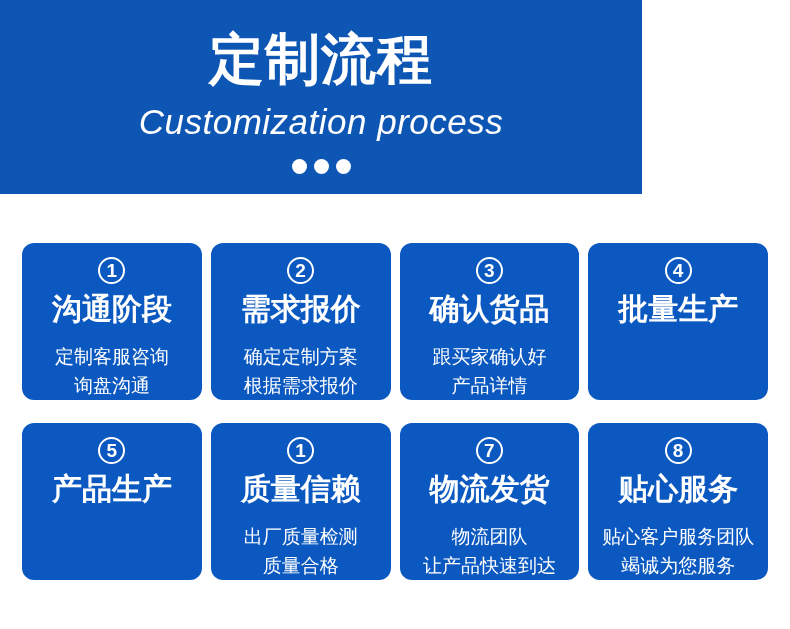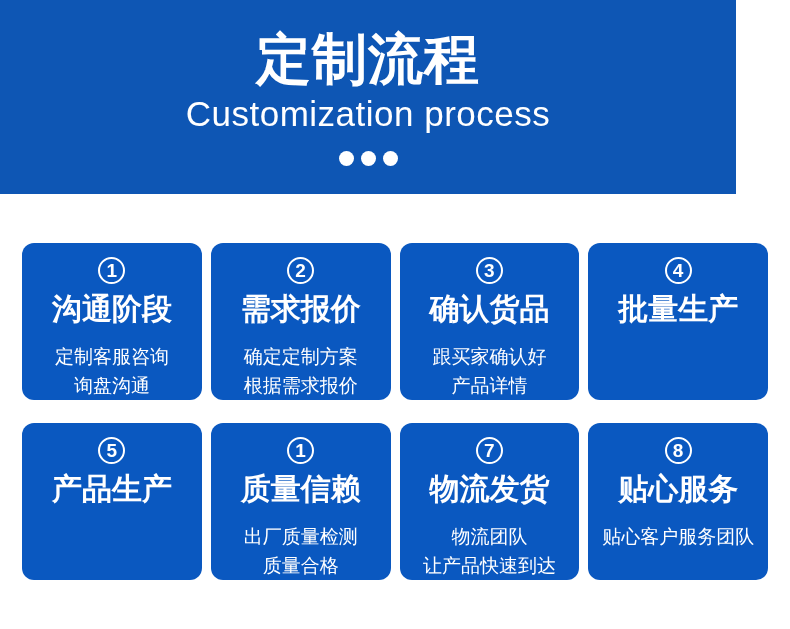--- a/index.html
+++ b/index.html
@@ -8,42 +8,43 @@
   }
   body {
     width: 790px;
     height: 629px;
     background: var(--page-bg, #ffffff);
     font-family: "Liberation Sans", "DejaVu Sans", sans-serif;
     overflow: hidden;
   }
   
   .header {
-    width: 736px;
+    width: 642px;
     height: 194px;
     background: var(--header-bg, #0e56b4);
     color: var(--text, #ffffff);
     display: flex;
     flex-direction: column;
     align-items: center;
     box-sizing: border-box;
     padding-top: 30px;
   }
   .header-title {
     font-size: 55px;
     font-weight: bold;
     line-height: 58px;
     letter-spacing: 1px;
   }
   .header-subtitle {
     font-size: 35px;
     font-weight: normal;
     line-height: 38px;
-    margin-top: 7px;
+    margin-top: 15px;
     letter-spacing: 0.5px;
+    font-style: italic;
   }
   .dots {
     display: flex;
     gap: 7px;
     margin-top: 18px;
   }
   .dot {
     width: 15px;
     height: 15px;
     border-radius: 50%;
@@ -166,16 +167,17 @@
       <div>物流团队</div>
       <div>让产品快速到达</div>
     </div>
   </div>
 
   <div class="card">
     <div class="step-circle">8</div>
     <div class="card-title">贴心服务</div>
     <div class="card-desc">
       <div>贴心客户服务团队</div>
+      <div>竭诚为您服务</div>
     </div>
   </div>
 
 </div>
 
 </body></html>

